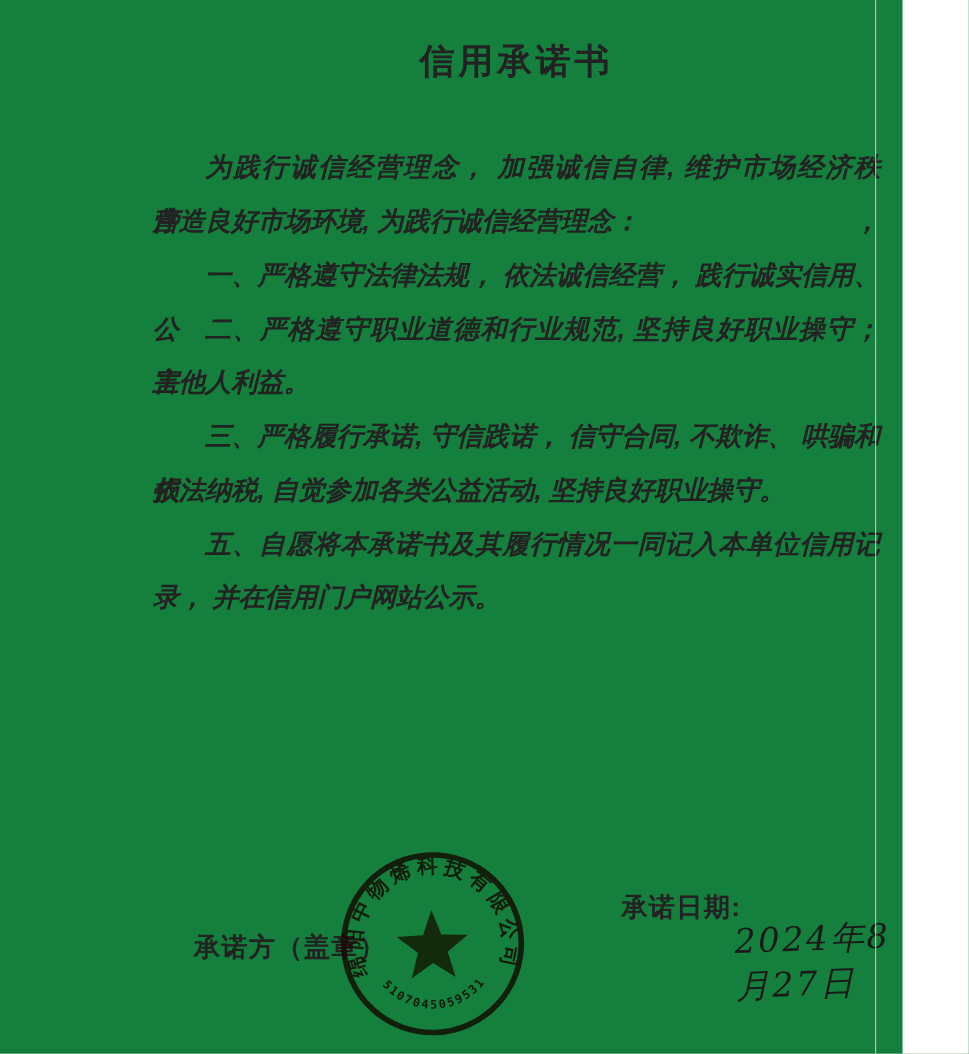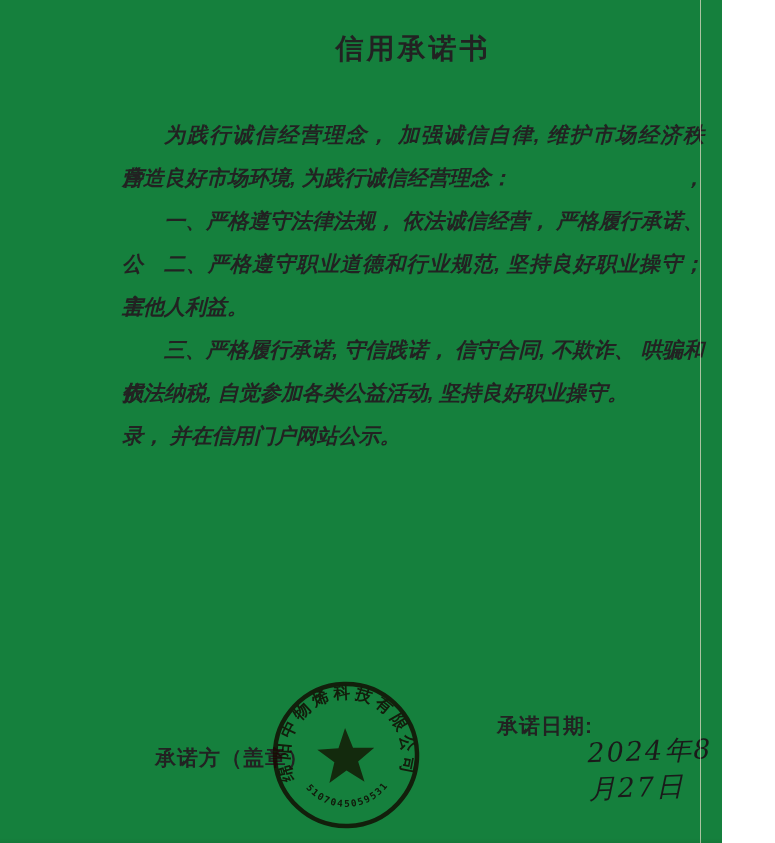--- a/index.html
+++ b/index.html
@@ -63,25 +63,26 @@
 </head>
 <body>
 
 <div class="page">
 
   <div class="doc-title">信用承诺书</div>
 
   <div class="body-block">
     <div class="line indent full">为践行诚信经营理念， 加强诚信自律, 维护市场经济秩序，</div>
     <div class="line">营造良好市场环境, 为践行诚信经营理念：</div>
-    <div class="line indent full">一、严格遵守法律法规， 依法诚信经营， 严格履行承诺、 公</div>
+    <div class="line indent full">一、严格遵守法律法规， 依法诚信经营， 践行诚实信用、 公</div>
     <div class="line indent full">二、严格遵守职业道德和行业规范, 坚持良好职业操守； 主</div>
     <div class="line">害他人利益。</div>
     <div class="line indent full">三、严格履行承诺, 守信践诺， 信守合同, 不欺诈、 哄骗和损</div>
     <div class="line">依法纳税, 自觉参加各类公益活动, 坚持良好职业操守。</div>
+    <div class="line indent full">五、自愿将本承诺书及其履行情况一同记入本单位信用记</div>
     <div class="line">录， 并在信用门户网站公示。</div>
   </div>
 
   <div class="sig-party">承诺方（盖章）</div>
 
   <div class="sig-date-label">承诺日期:</div>
   <div class="sig-date-value">2024年8月27日</div>
 
   <svg class="seal" viewBox="0 0 160 160" xmlns="http://www.w3.org/2000/svg">
     <defs>

